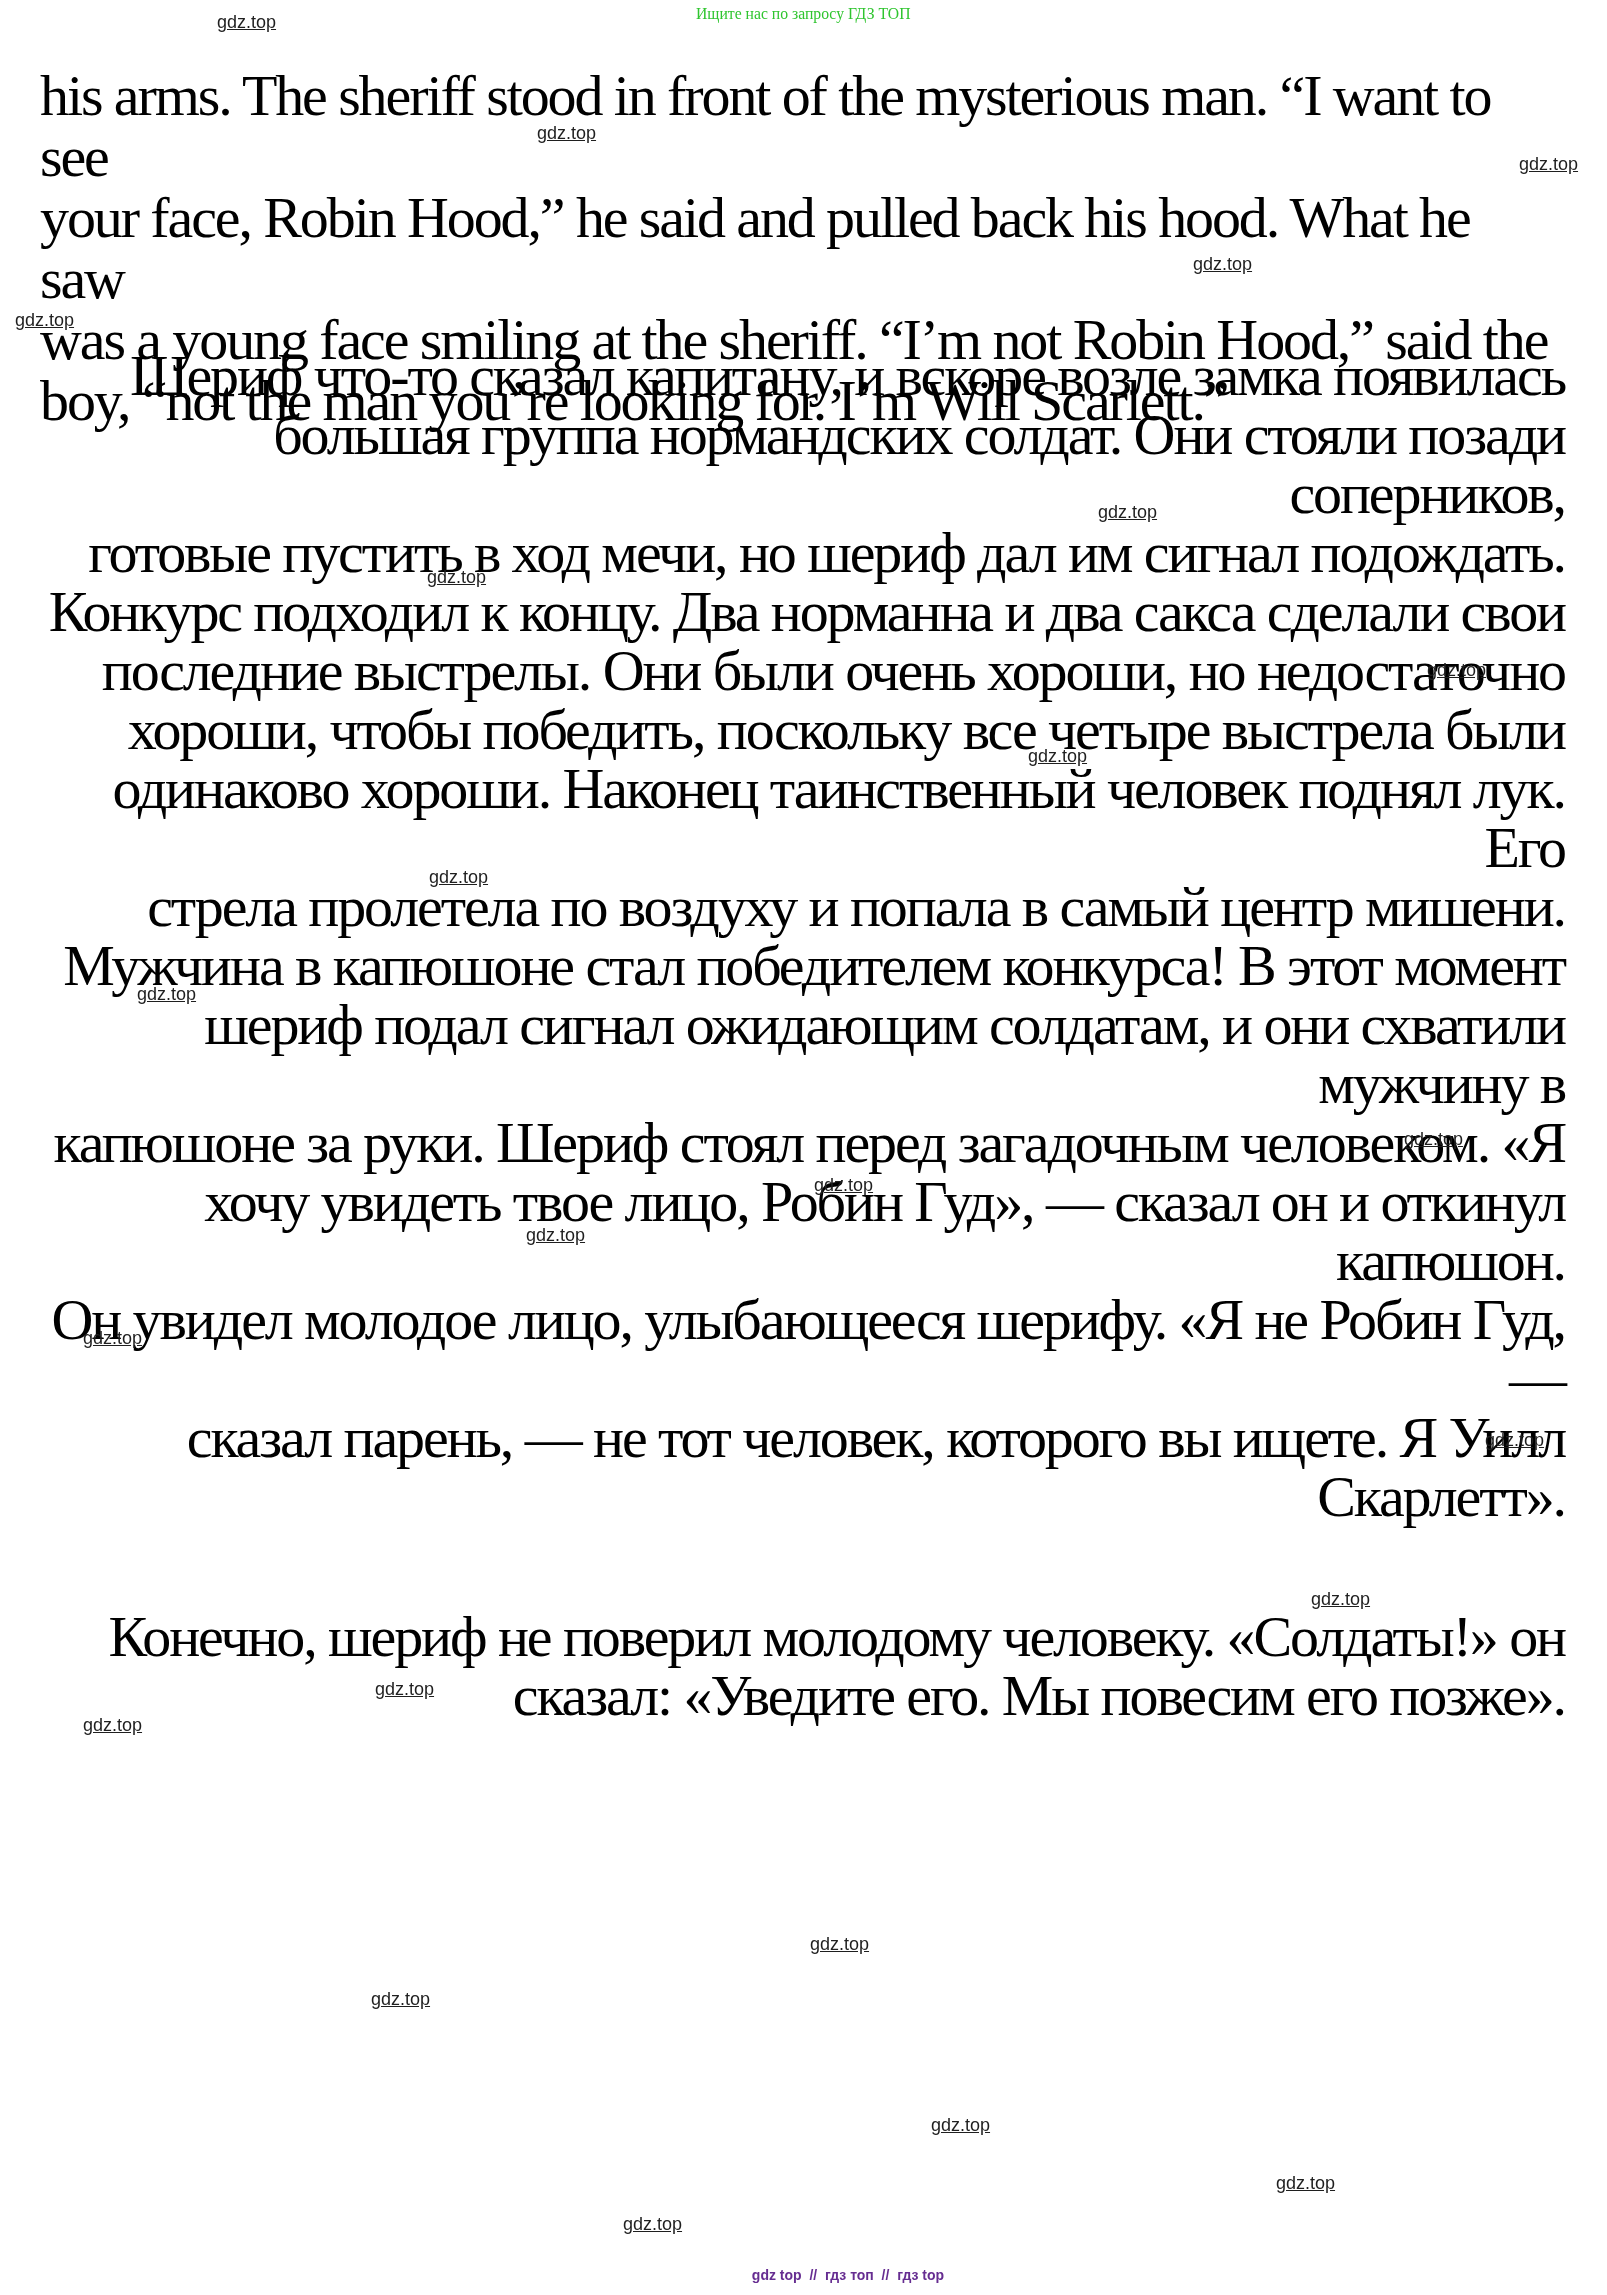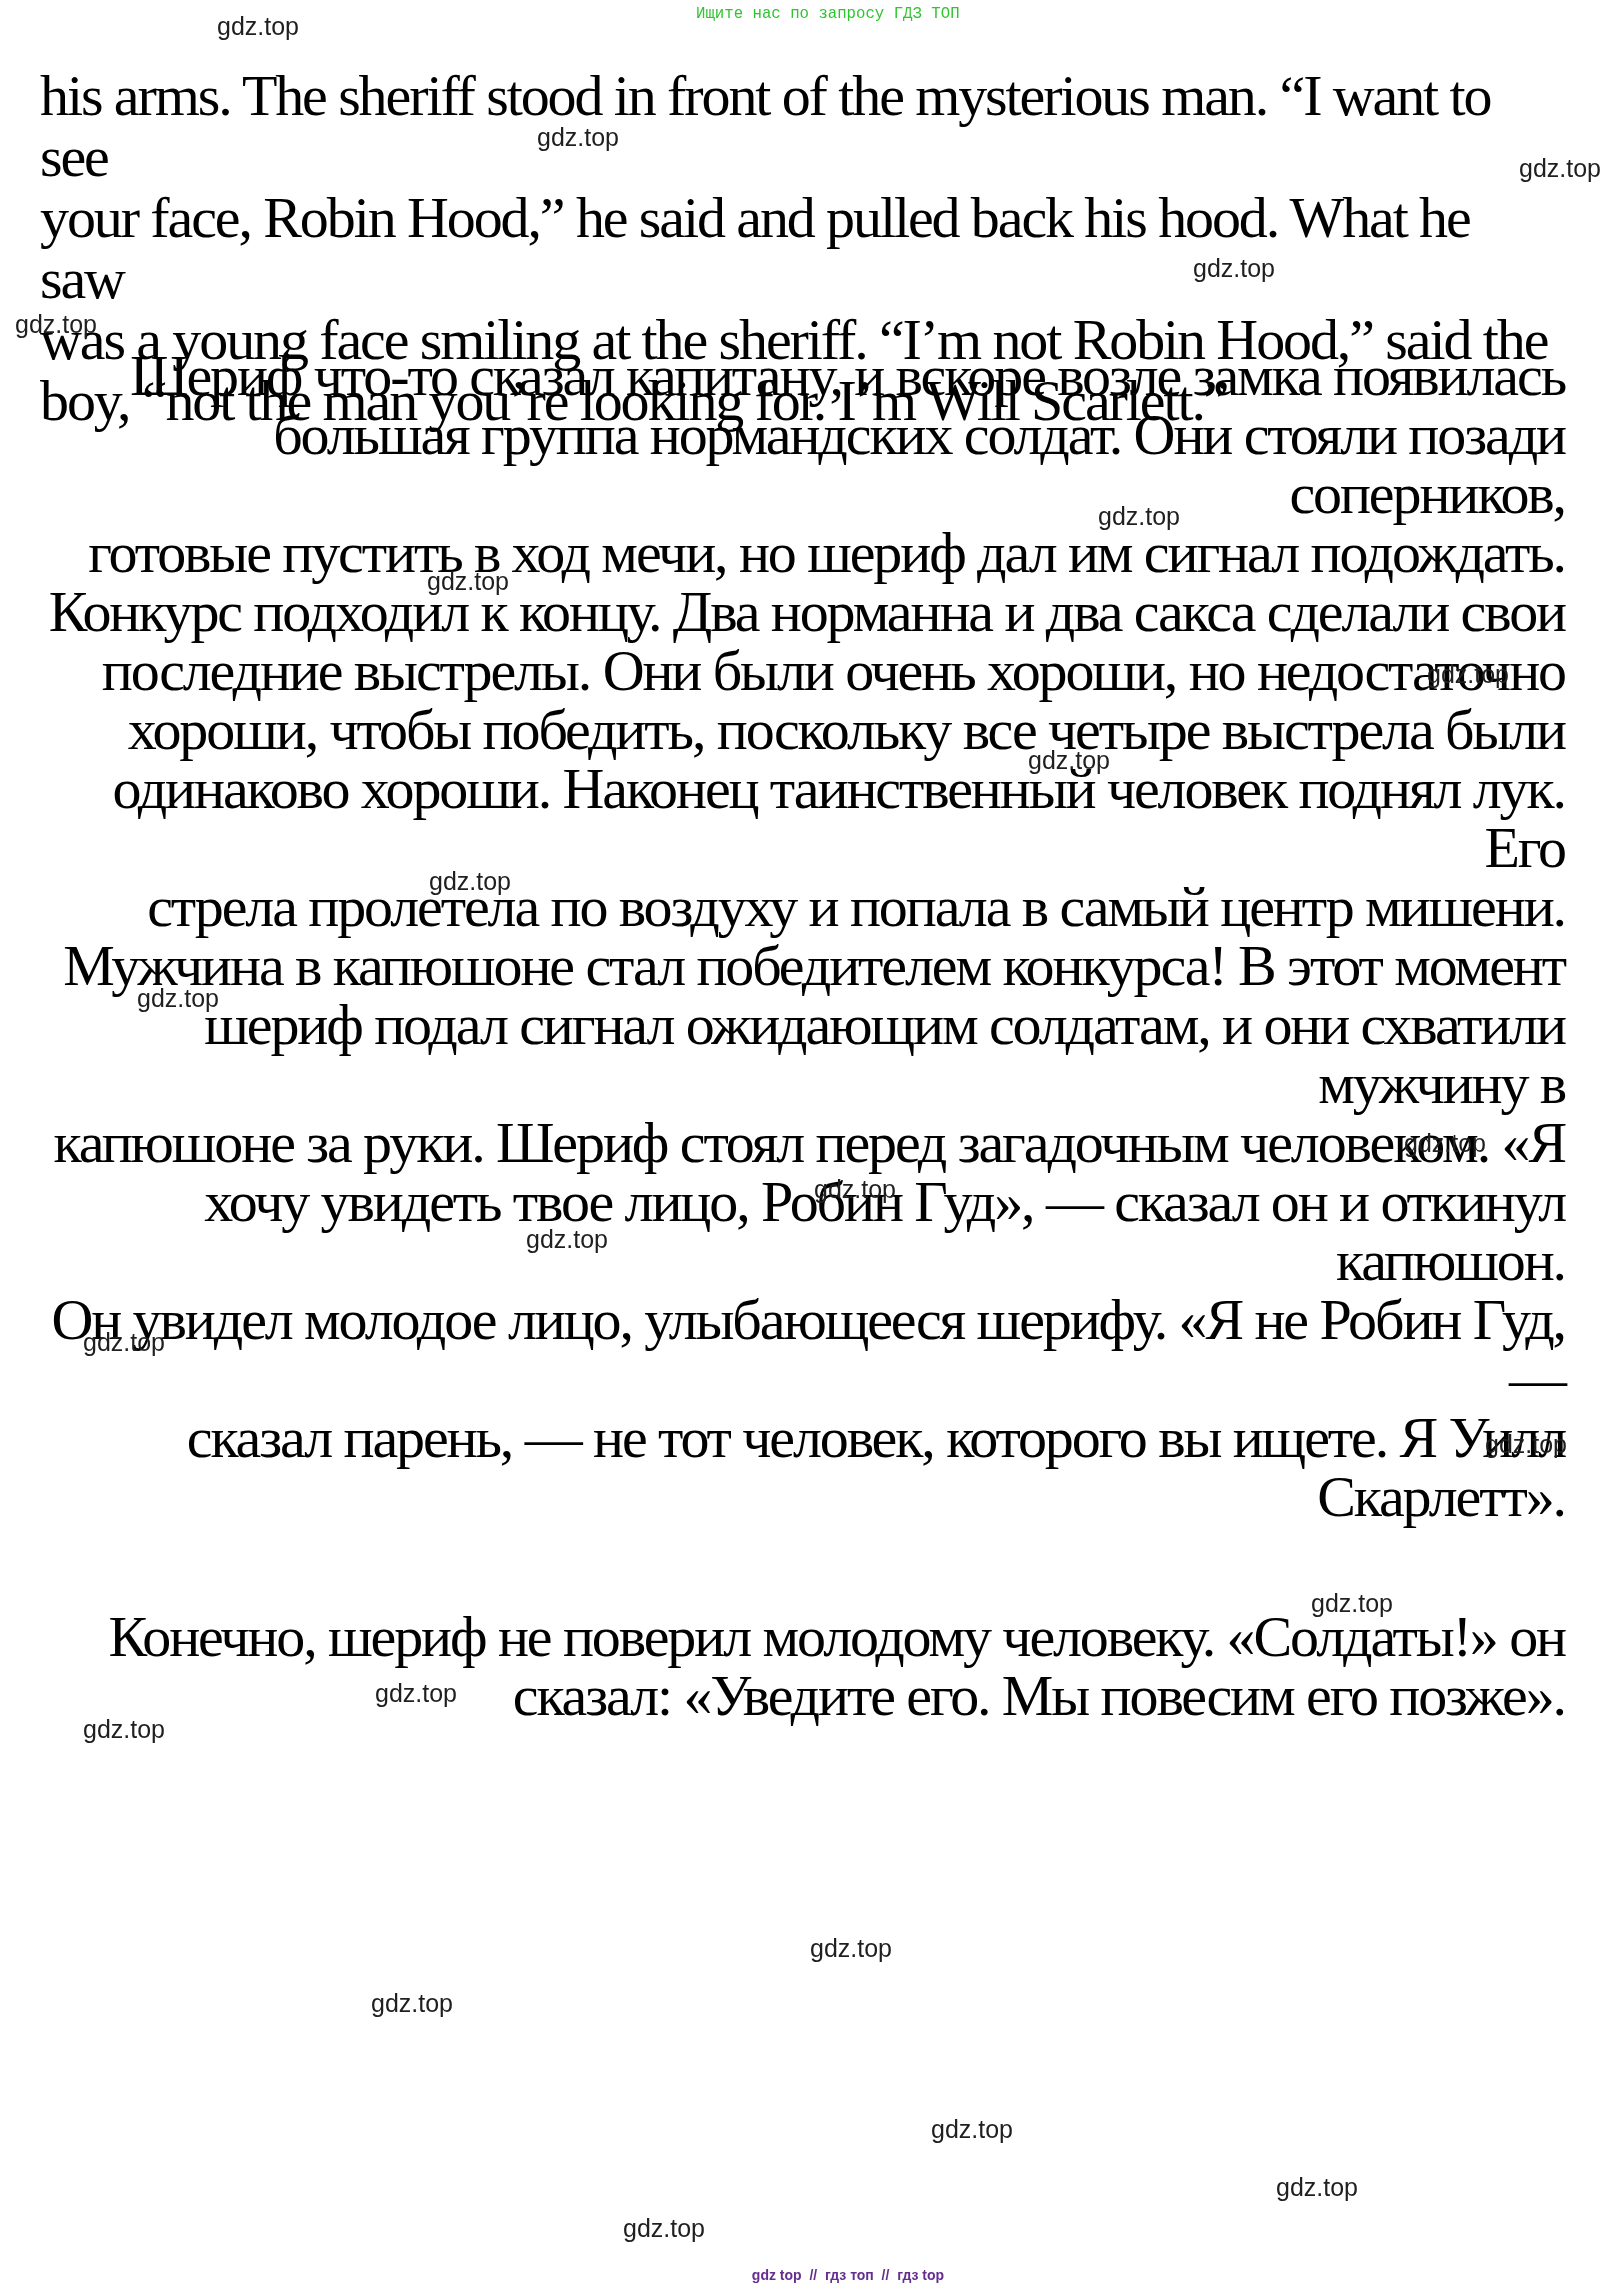--- a/index.html
+++ b/index.html
@@ -14,42 +14,43 @@
     position:relative;
     width:1608px;
     height:2295px;
     background:var(--background);
     overflow:hidden;
     font-family:"Liberation Serif", serif;
   }
   .banner{
     position:absolute;
     left:696px; top:5px;
-    font-family:Liberation Mono, monospace;
+    font-family:Liberation Serif, serif;
     font-size:15.7px;
     color:var(--banner);
     white-space:pre;
   }
   .para{
     position:absolute;
     left:40px;
     color:var(--body_text);
     white-space:pre-line;
     font-size:58px;
     letter-spacing:-2.1px;
     width:1525px;
   }
   .en{line-height:61px;}
   .ru{line-height:59px;text-align:right;}
   .wm{
     position:absolute;
     font-family:"Liberation Sans", sans-serif;
-    font-size:25px;
+    font-size:18px;
     color:var(--watermark);
     white-space:pre;
+    text-decoration:underline;
   }
   .footer{
     position:absolute;
     left:0; top:2267px;
     width:100%;
     text-align:center;
     font-family:"Liberation Sans", sans-serif;
     font-size:14px;
     font-weight:700;
     color:var(--footer);

